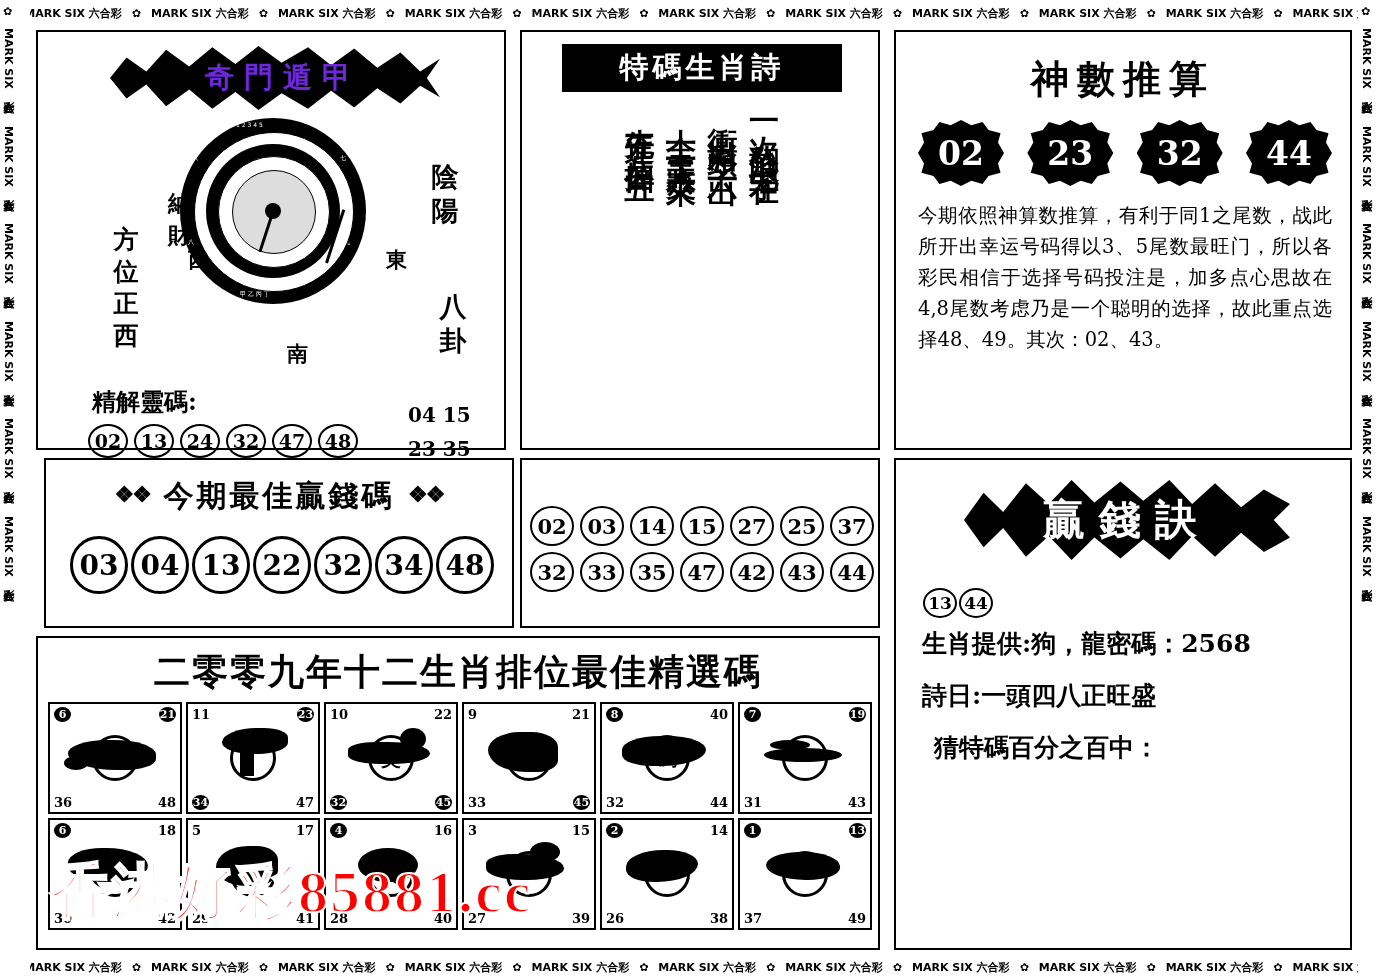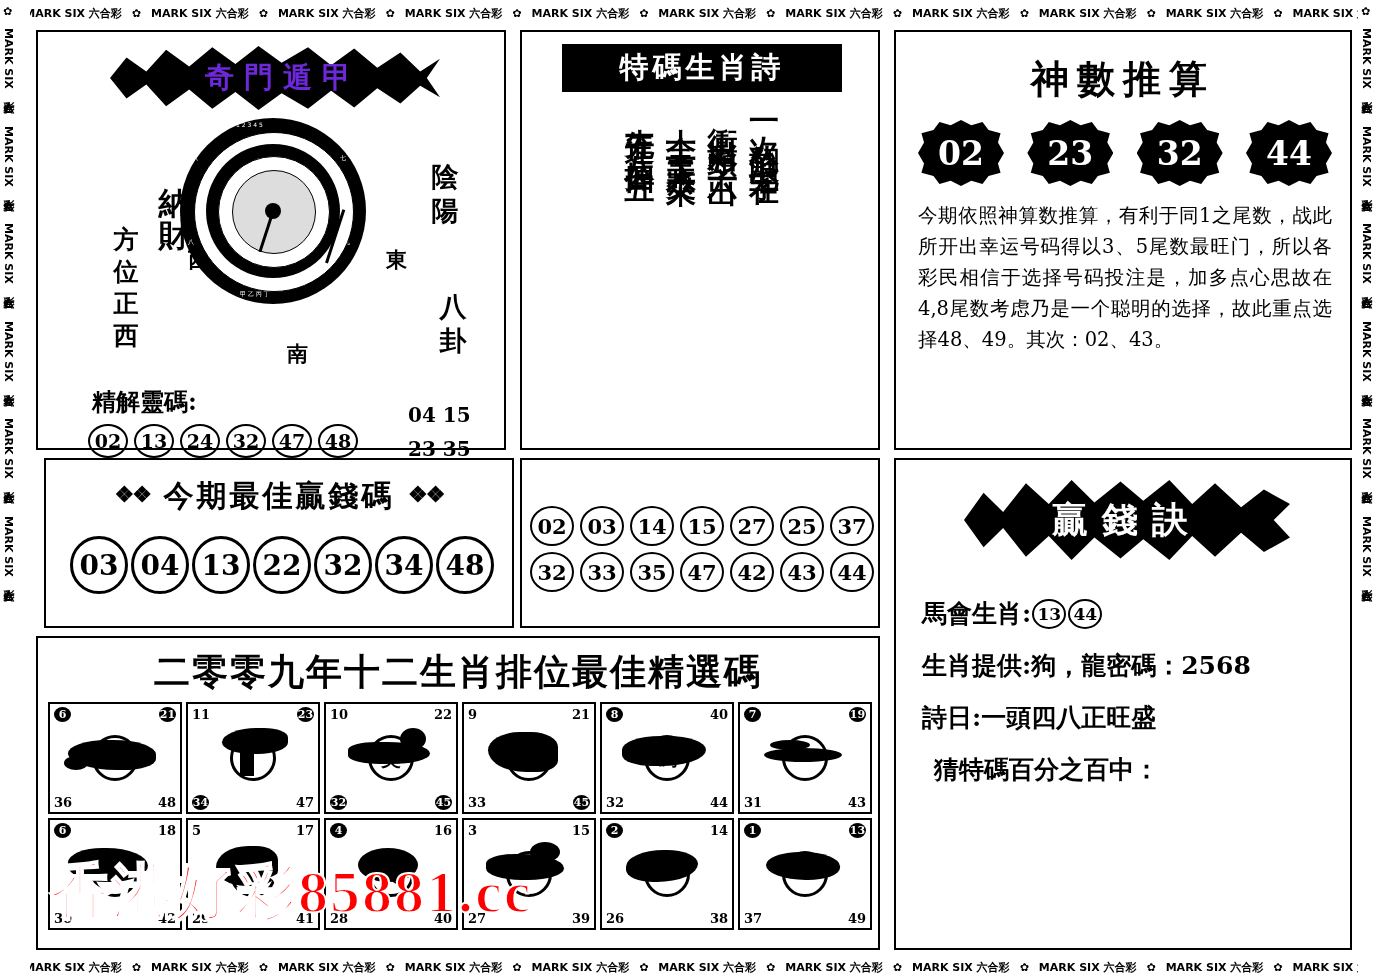--- a/index.html
+++ b/index.html
@@ -46,21 +46,21 @@
   .compass .ring4{position:absolute;left:38px;top:38px;width:110px;height:110px;border-radius:50%;background:#fff;border:1px solid #000;}
   .compass .ring5{position:absolute;left:52px;top:52px;width:82px;height:82px;border-radius:50%;background:#ddd;border:1px solid #000;}
   .compass .hub{position:absolute;left:85px;top:85px;width:16px;height:16px;border-radius:50%;background:#000;}
   .needle{position:absolute;left:92px;top:36px;width:3px;height:56px;background:#000;transform:rotate(18deg);transform-origin:bottom center;}
   .needle2{position:absolute;left:92px;top:92px;width:3px;height:44px;background:#000;transform:rotate(18deg);transform-origin:top center;}
   .ctick{position:absolute;font-size:6px;color:#fff;}
   .dirlabel{position:absolute;font-family:"DejaVu Serif","Liberation Serif",serif;font-size:21px;font-weight:bold;}
   .side-label{position:absolute;font-family:"DejaVu Serif","Liberation Serif",serif;font-weight:bold;}
   .lbl-yy{left:384px;top:128px;font-size:27px;line-height:34px;width:46px;text-align:center;}
   .lbl-bagua{left:392px;top:258px;font-size:27px;line-height:34px;width:46px;text-align:center;}
-  .lbl-nacai{left:120px;top:155px;font-size:31px;line-height:32px;width:32px;text-align:center;}
+  .lbl-nacai{left:120px;top:155px;font-size:22px;line-height:32px;width:32px;text-align:right;}
   .lbl-fangwei{left:72px;top:192px;font-size:25px;line-height:32px;width:32px;text-align:center;}
   .p1-bottom-label{position:absolute;left:54px;top:354px;font-family:"DejaVu Serif","Liberation Serif",serif;font-size:24px;font-weight:bold;}
   .p1-nums{position:absolute;left:50px;top:392px;display:flex;gap:6px;}
   .onum{
     width:36px;height:30px;border:2px solid #000;border-radius:50%;
     display:flex;align-items:center;justify-content:center;
     font-family:"DejaVu Serif","Liberation Serif",serif;font-weight:bold;font-size:19px;
   }
   .p1-extra{position:absolute;left:370px;top:366px;font-family:"DejaVu Serif","Liberation Serif",serif;font-weight:bold;font-size:20px;line-height:34px;text-align:left;}
 
@@ -124,21 +124,21 @@
   }
 
   
   #p6{left:864px;top:432px;width:458px;height:492px;}
   .p6-burstwrap{position:absolute;left:68px;top:20px;width:326px;height:80px;}
   .p6-burstwrap .burst{
     position:absolute;left:0;top:0;width:326px;height:80px;background:#000;
     clip-path:polygon(0% 50%,6% 16%,12% 40%,19% 4%,26% 30%,33% 0%,40% 28%,48% 2%,55% 26%,63% 0%,70% 30%,77% 4%,85% 34%,92% 12%,100% 30%,95% 50%,100% 72%,92% 90%,85% 66%,77% 96%,70% 70%,63% 100%,55% 74%,48% 98%,40% 72%,33% 100%,26% 70%,19% 96%,12% 60%,6% 84%);
   }
   .p6-burstwrap .txt{position:absolute;left:0;top:0;width:326px;height:80px;display:flex;align-items:center;justify-content:center;
-    color:#fff;font-family:"DejaVu Serif","Liberation Serif",serif;font-weight:bold;font-size:36px;letter-spacing:14px;}
+    color:#fff;font-family:"DejaVu Serif","Liberation Serif",serif;font-weight:bold;font-size:42px;letter-spacing:14px;}
   .p6-lines{position:absolute;left:26px;top:128px;width:410px;
     font-family:"DejaVu Serif","Liberation Serif",serif;font-weight:bold;font-size:25px;line-height:52px;}
   .p6-lines .row{display:flex;align-items:center;}
   .inl-num{width:30px;height:26px;border:2px solid #000;border-radius:50%;display:inline-flex;align-items:center;justify-content:center;
     font-size:17px;margin:0 1px;}
   .p6-center{position:absolute;left:26px;top:352px;width:410px;text-align:center;
     font-family:"DejaVu Serif","Liberation Serif",serif;font-weight:bold;font-size:25px;line-height:52px;letter-spacing:4px;}
 
   
   #p7{left:6px;top:610px;width:844px;height:314px;}
@@ -387,21 +387,20 @@
     </div>
   </div>
 
   <div class="box" id="p6">
     <div class="p6-burstwrap">
       <div class="burst"></div>
       <div class="txt">贏錢訣</div>
     </div>
     <div class="p6-lines">
       <div class="row">
-        <span>馬會生肖:</span>
         <span class="inl-num">13</span>
         <span class="inl-num">44</span>
       </div>
       <div>生肖提供:狗，龍密碼：2568</div>
       <div>詩日:一頭四八正旺盛</div>
       <div style="margin-left:12px;">猜特碼百分之百中：</div>
     </div>
   </div>
 
   <div class="box" id="p7">

